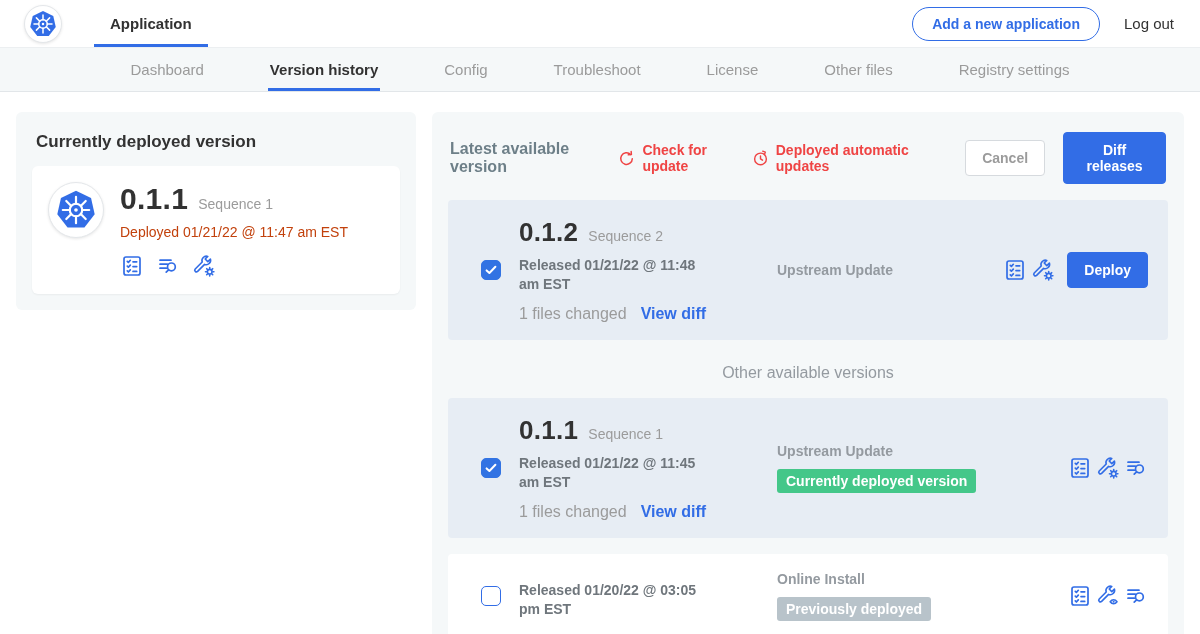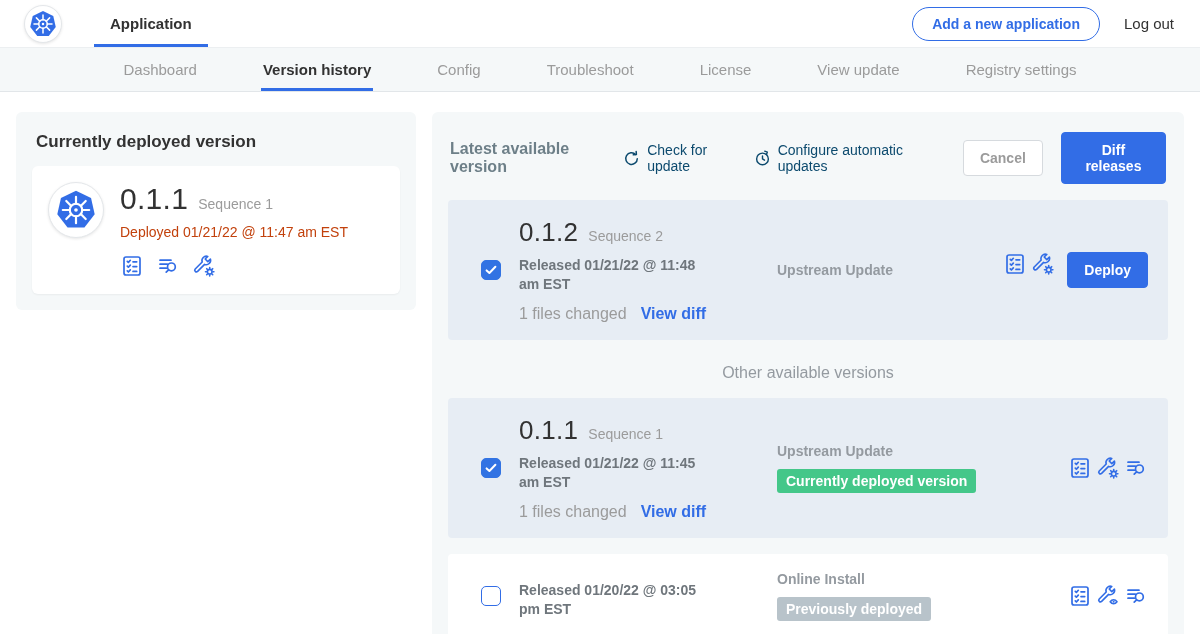--- a/index.html
+++ b/index.html
@@ -36,32 +36,32 @@
   
   main { display:flex; gap:16px; padding:20px 16px 0; align-items:flex-start; }
 
   .current-card { width:400px; flex:none; background:#f5f8f9; border-radius:6px; padding:20px 16px 16px; }
   .current-card h2 { font-size:17px; font-weight:700; margin:0 4px 14px; color:#323232; }
   .current-inner { background:#fff; border-radius:6px; padding:16px; display:flex; gap:16px;
                    box-shadow:0 1px 2px rgba(0,0,0,.05); }
   .logo-ring.large { width:56px; height:56px; }
   .logo-ring.large svg { width:44px; height:44px; }
   .version-line { display:flex; align-items:baseline; gap:10px; }
-  .version-number { font-size:30px; font-weight:400; letter-spacing:.3px; color:#323232;text-align:right; }
+  .version-number { font-size:30px; font-weight:700; letter-spacing:.3px; color:#323232;text-align:right; }
   .sequence { font-size:14px; color:#9b9b9b; }
   .deployed-ts { font-size:14px; color:#c2410c; margin:8px 0 14px; }
   .icon-row { display:flex; gap:12px; color:#326de6; }
   .icon { display:flex; cursor:pointer; }
 
   
   .versions-panel { flex:1; background:#f5f8f9; border-radius:6px; padding:16px; }
   .panel-header { display:flex; align-items:center; gap:18px; margin:4px 2px 16px; }
   .panel-header h2 { font-size:16px; font-weight:700; color:#6d7f88; }
-  .blue-link { display:flex; align-items:center; gap:6px; color:#0c4a6e; font-size:14px;
-               font-weight:400; text-decoration:none; cursor:pointer; }
+  .blue-link { display:flex; align-items:center; gap:6px; color:#ef4444; font-size:14px;
+               font-weight:700; text-decoration:none; cursor:pointer; }
   .spacer { flex:1; }
   .btn { font-family:inherit; font-size:14px; font-weight:700; padding:9px 16px;
          border-radius:4px; cursor:pointer; }
   .btn.gray    { background:#fff; border:1px solid #d6dade; color:#9b9b9b; }
   .btn.primary { background:#326de6; border:1px solid #326de6; color:#fff; }
   .btn.outline { background:#fff; border:1px solid #326de6; color:#326de6; }
 
   .version-row { border-radius:4px; padding:17px 20px 17px 33px; display:flex; align-items:center; }
   .version-row.selected { background:#e7edf4; }
   .version-row.plain { background:#fff; }
@@ -80,21 +80,21 @@
   .files-line { margin-top:11px; font-size:16px; color:#9b9b9b; display:flex; gap:14px; }
   .view-diff { color:#326de6; font-weight:700; cursor:pointer; }
 
   .row-middle { flex:1; padding-left:44px; align-self:center; }
   .source-label { font-size:14px; font-weight:700; color:#949aa0; }
   .badge { display:inline-block; margin-top:10px; padding:4px 9px; border-radius:3px;
            font-size:14px; font-weight:700; color:#fff; }
   .badge.green { background:#44c789; }
   .badge.gray  { background:#b8c3ca; }
 
-  .row-actions { display:flex; align-items:flex-start; gap:4px; color:#326de6; }
+  .row-actions { display:flex; align-items:center; gap:4px; color:#326de6; }
   .row-actions .btn { margin-left:8px; }
 
   .ic { width:24px; height:24px; }
   .ic-sm { width:19px; height:19px; }
 </style>
 </head>
 <body>
 
 <svg width="0" height="0" style="position:absolute">
   <defs>
@@ -173,21 +173,21 @@
     <span class="logout">Log out</span>
   </div>
 </header>
 
 <nav class="subnav">
   <div class="subnav-item">Dashboard</div>
   <div class="subnav-item active">Version history</div>
   <div class="subnav-item">Config</div>
   <div class="subnav-item">Troubleshoot</div>
   <div class="subnav-item">License</div>
-  <div class="subnav-item">View update</div>
+  <div class="subnav-item">Other files</div>
   <div class="subnav-item">Registry settings</div>
 </nav>
 
 <main>
 
   <aside class="current-card">
     <h2>Currently deployed version</h2>
     <div class="current-inner">
       <div class="logo-ring large">
         <svg>
@@ -232,21 +232,21 @@
             </svg>
           </span>
         <span>Check for update</span>
       </a>
       <a class="blue-link">
         <span>
             <svg class="ic-sm">
               <use href="#i-schedule"></use>
             </svg>
           </span>
-        <span>Configure automatic updates</span>
+        <span>Deployed automatic updates</span>
       </a>
       <div class="spacer"></div>
       <button class="btn gray">Cancel</button>
       <button class="btn primary">Diff releases</button>
     </div>
 
     <div class="version-row selected">
       <div class="checkbox checked">
         <svg>
             <use href="#i-check"></use>

